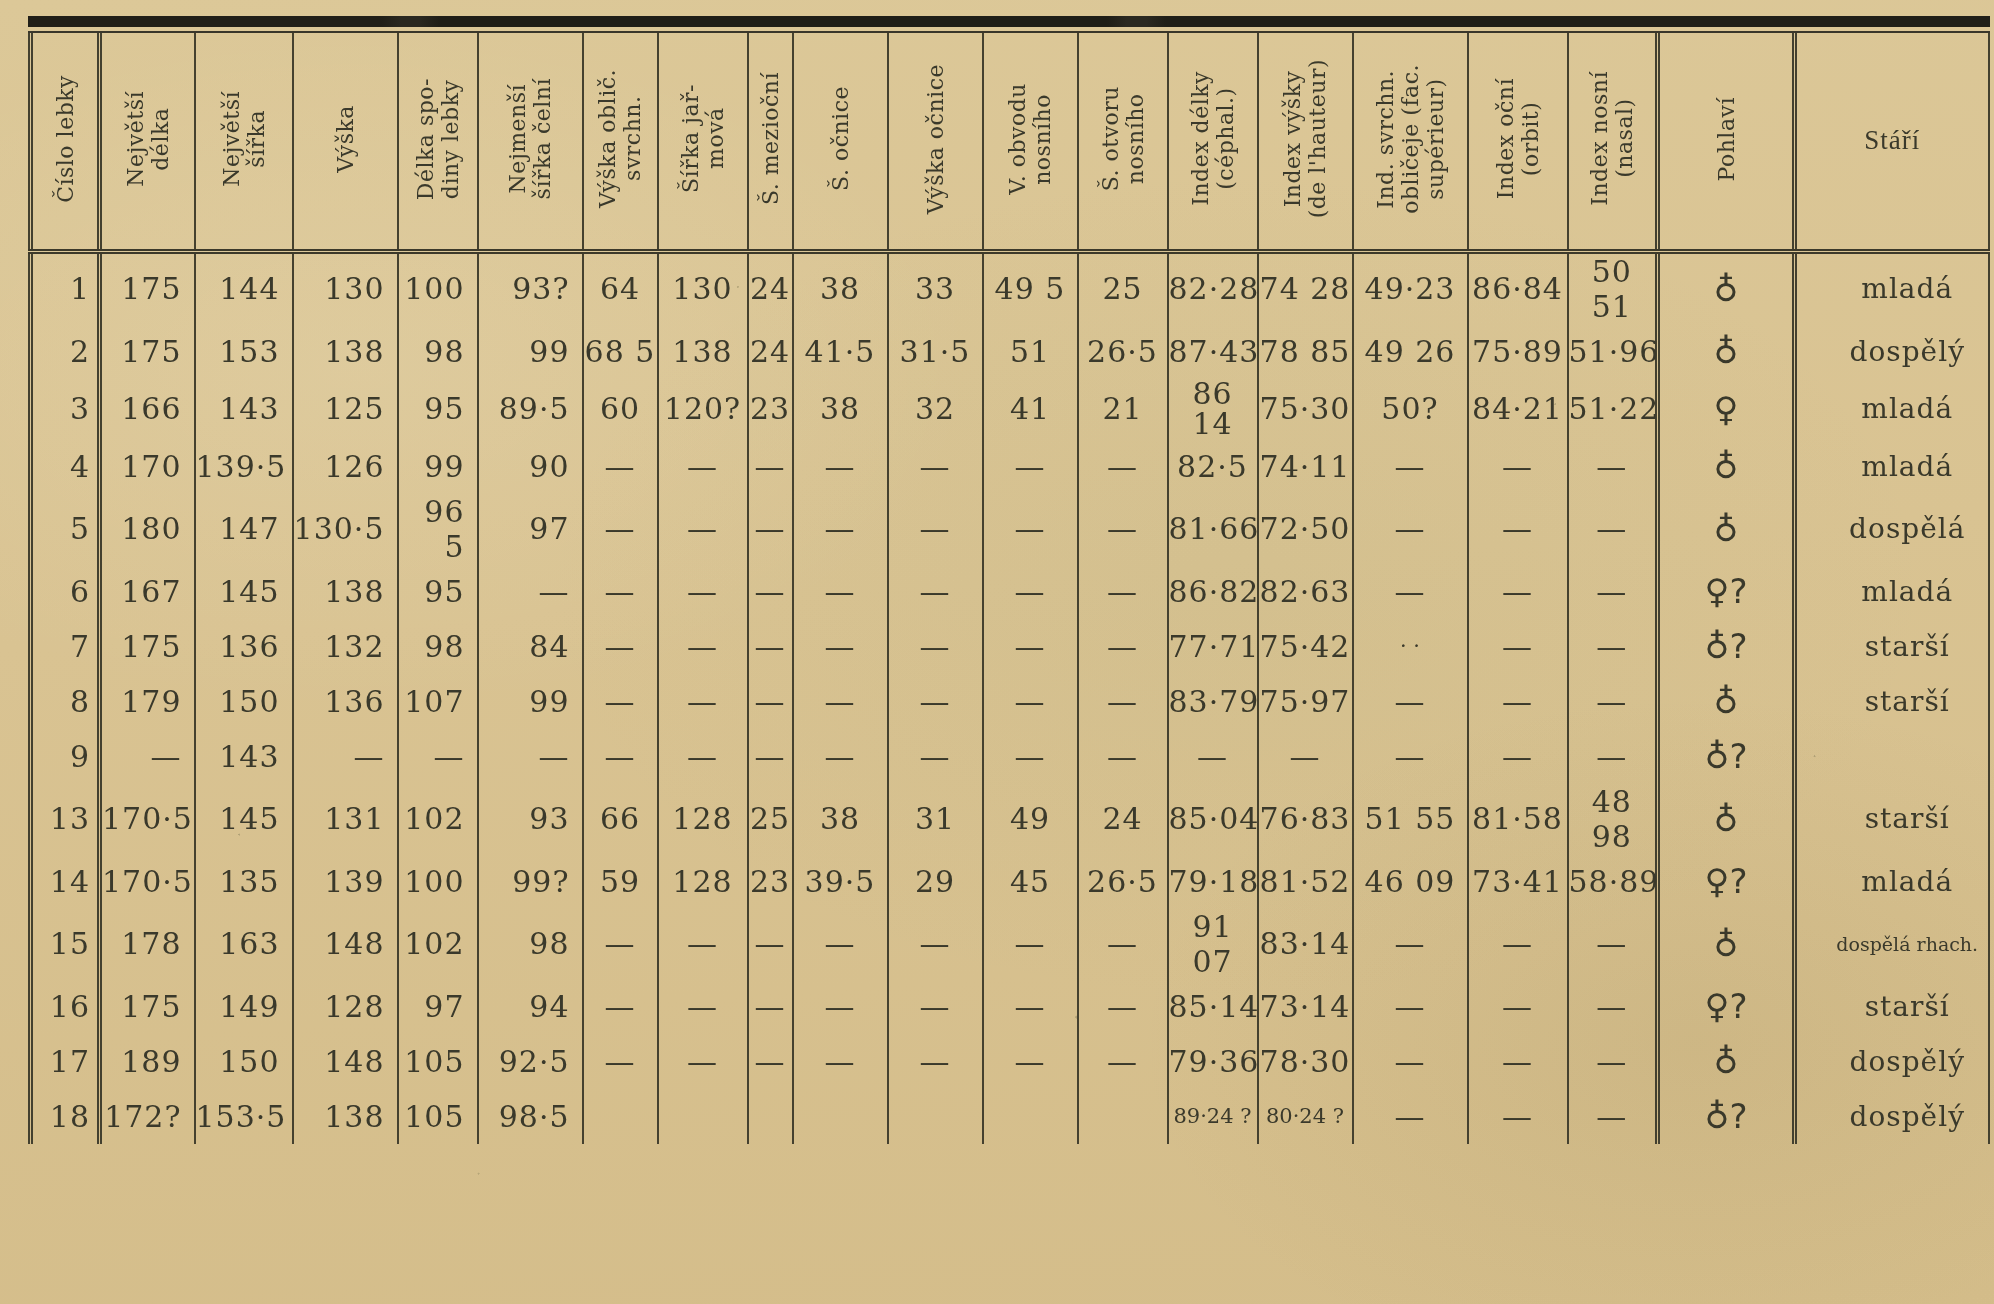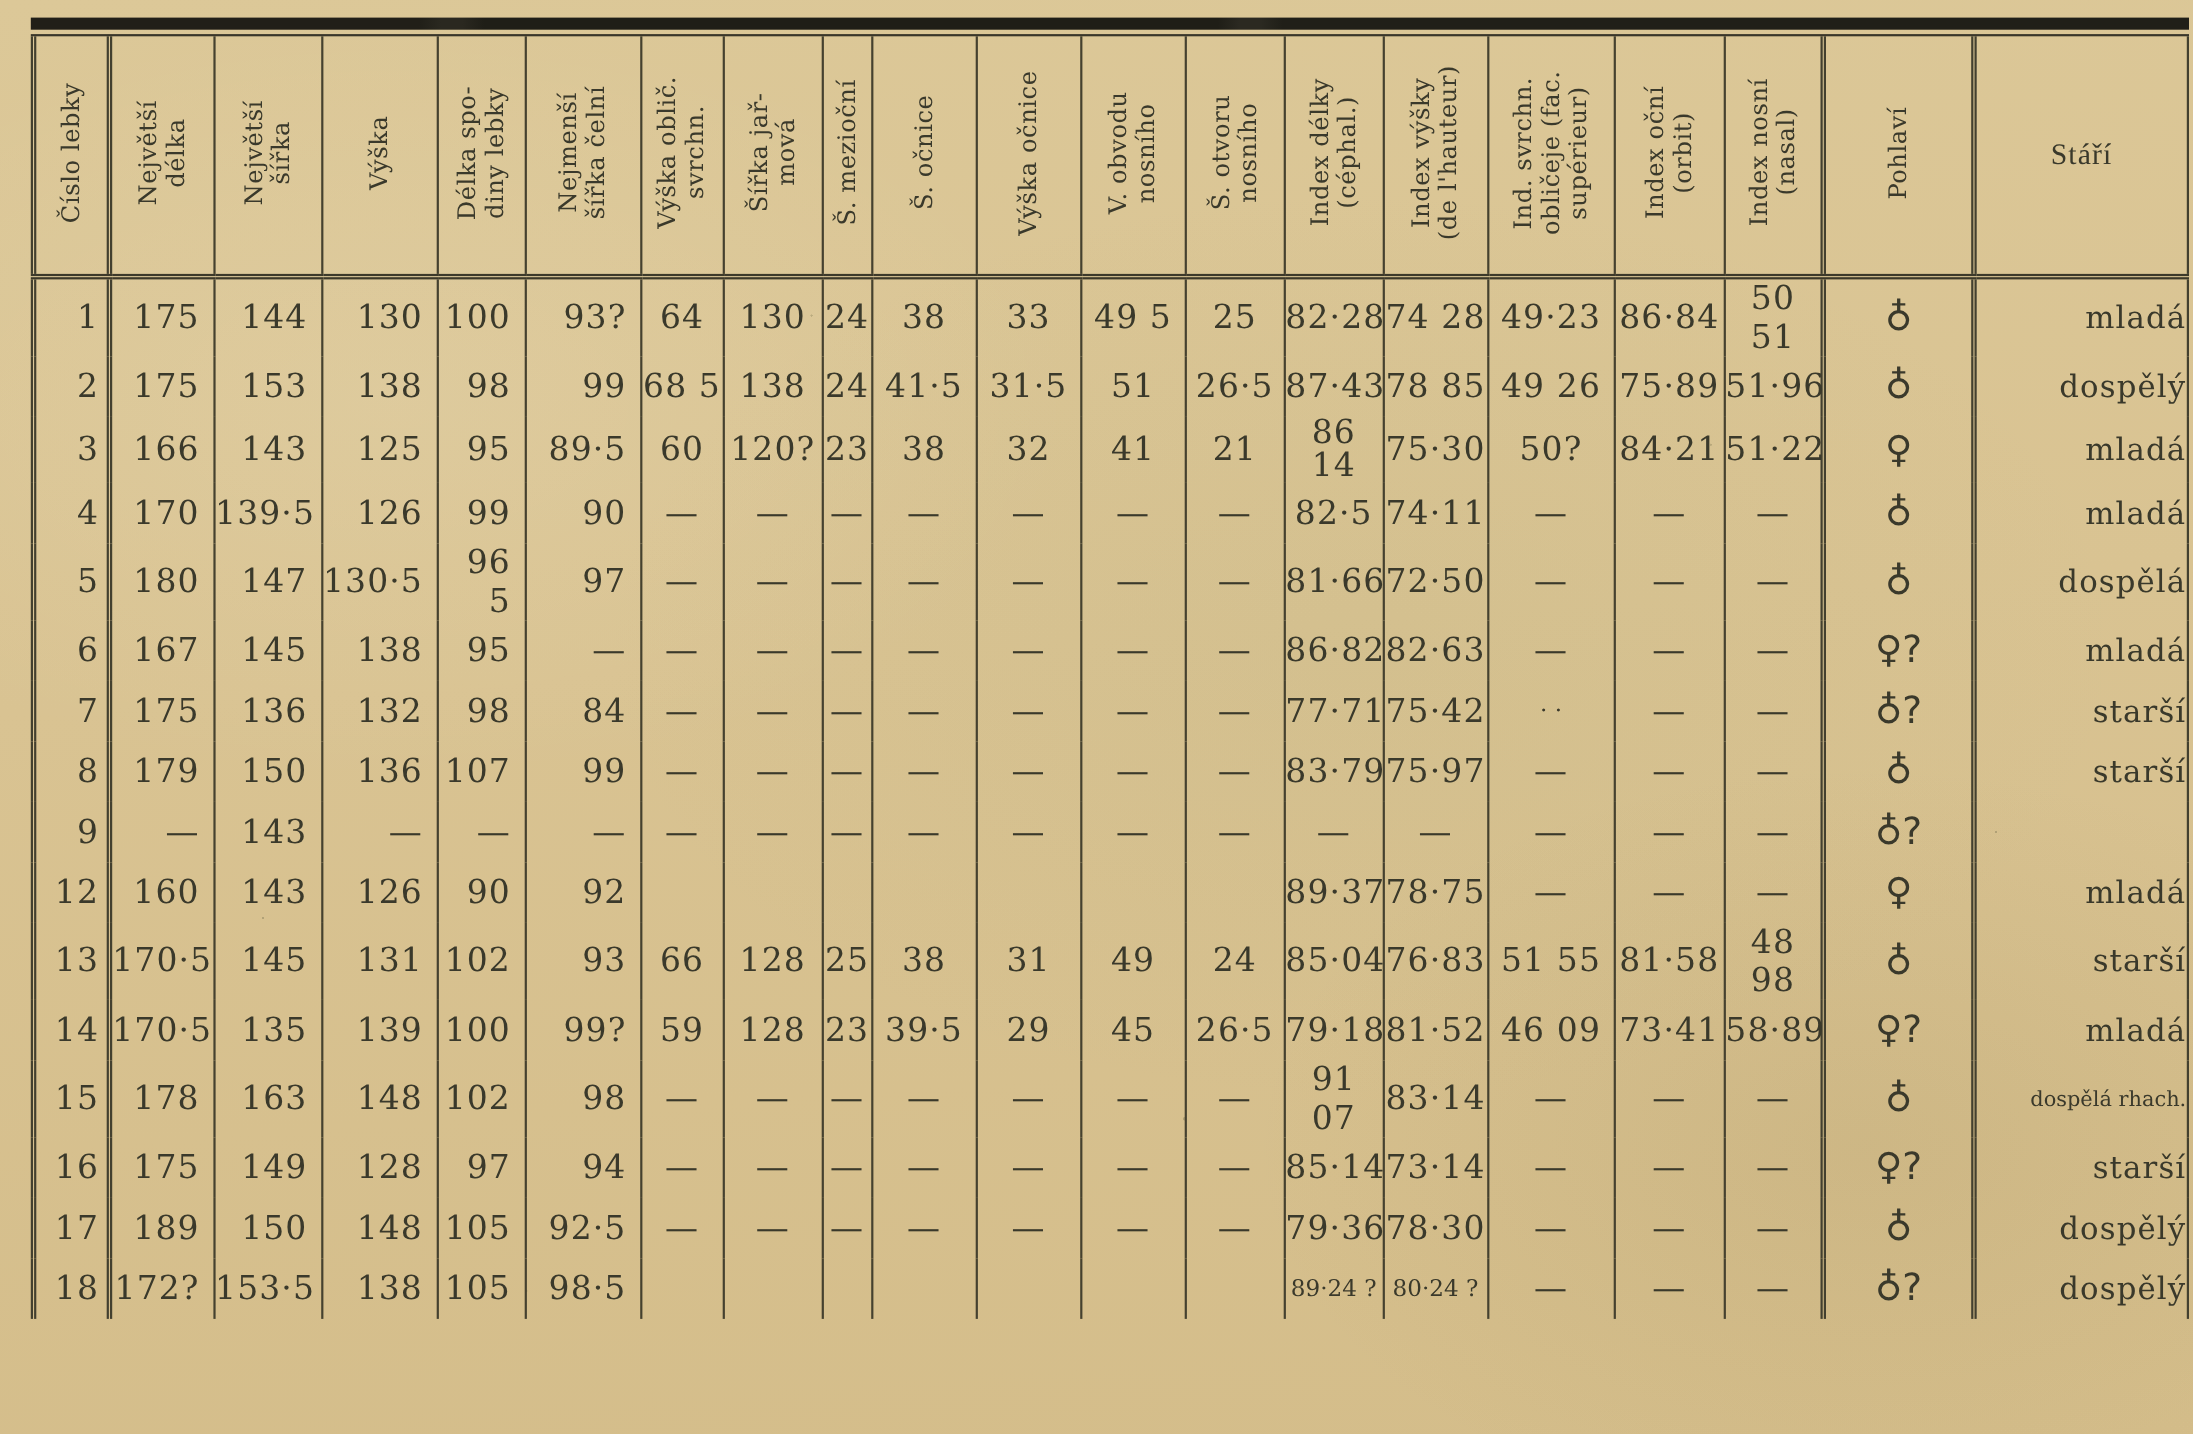--- a/index.html
+++ b/index.html
@@ -57,21 +57,21 @@
     white-space:pre;
   }
   th{text-align:center;}
   th .horiz{font-size:27px;letter-spacing:1px;font-family:Liberation Serif, serif;}
 
   td{font-size:30px;letter-spacing:1px;text-align:center;}
   td:nth-child(1){text-align:right;padding-right:7px;}
   td:nth-child(2),td:nth-child(3),td:nth-child(4),td:nth-child(5),td:nth-child(6){
     text-align:right;padding-right:12px;}
   td:nth-child(19){font-family:"DejaVu Sans","Liberation Sans",sans-serif;font-size:34px;letter-spacing:0;}
-  td:nth-child(20){text-align:right;padding-left:30px;font-size:28px;}
+  td:nth-child(20){text-align:center;padding-left:30px;font-size:28px;}
   td.small{font-size:21px;letter-spacing:0;}
   td.bold{font-weight:normal;font-size:19px;letter-spacing:0;}
   td.stack{line-height:1.0;}
 </style>
 </head>
 <body>
 
 <div class="page">
   <div class="speckles"></div>
   <div class="bar-thick"></div>
@@ -332,42 +332,20 @@
           <td>—</td>
           <td>—</td>
           <td>—</td>
           <td>—</td>
           <td>—</td>
           <td>—</td>
           <td>♁?</td>
           <td></td>
         </tr>
         <tr>
-          <td>12</td>
-          <td>160</td>
-          <td>143</td>
-          <td>126</td>
-          <td>90</td>
-          <td>92</td>
-          <td></td>
-          <td></td>
-          <td></td>
-          <td></td>
-          <td></td>
-          <td></td>
-          <td></td>
-          <td>89·37</td>
-          <td>78·75</td>
-          <td>—</td>
-          <td>—</td>
-          <td>—</td>
-          <td>♀</td>
-          <td>mladá</td>
-        </tr>
-        <tr>
           <td>13</td>
           <td>170·5</td>
           <td>145</td>
           <td>131</td>
           <td>102</td>
           <td>93</td>
           <td>66</td>
           <td>128</td>
           <td>25</td>
           <td>38</td>

